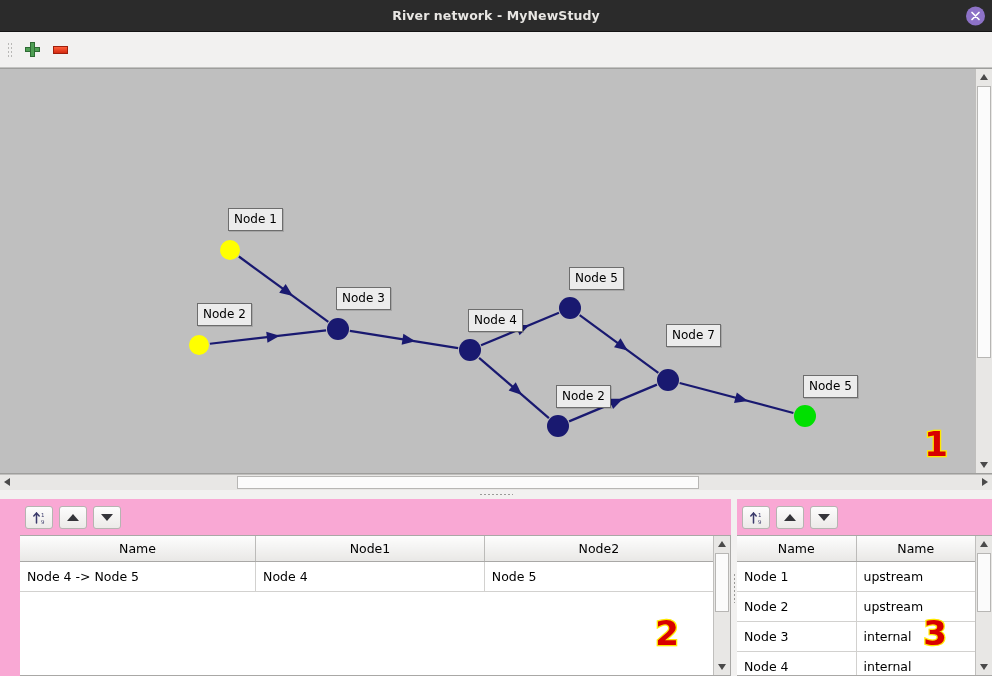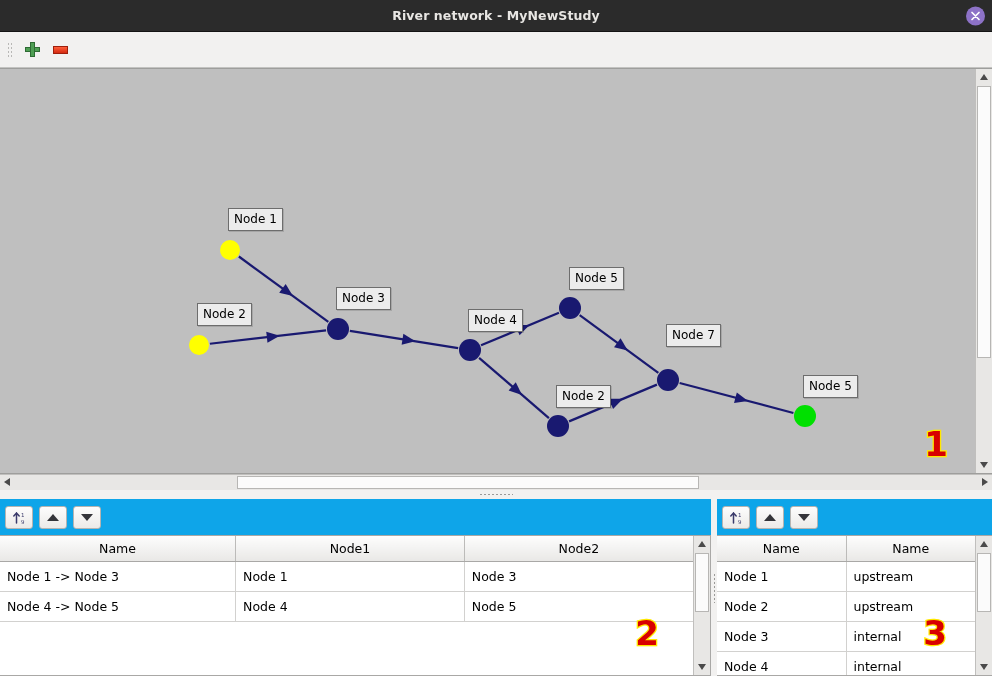--- a/index.html
+++ b/index.html
@@ -201,21 +201,22 @@
     width: 34px; height: 3px;
     background-image: radial-gradient(#9b9a98 42%, transparent 43%);
     background-size: 4px 3px;
   }
 
   
   .bottom {
     flex: 1 1 auto;
     display: flex;
     min-height: 0;
-    background: #0ea5e9;
+    background: #f9a8d4;
+    padding-left: 20px;
   }
   .panel {
     display: flex;
     flex-direction: column;
     min-width: 0;
   }
   .panel-left  { width: 711px; flex: 0 0 auto; }
   .vsplitter {
     width: 6px;
     flex: 0 0 auto;
@@ -434,25 +435,20 @@
               </colgroup>
             <thead>
                 <tr id="links-head">
                   <th>Name</th>
                   <th>Node1</th>
                   <th>Node2</th>
                 </tr>
               </thead>
             <tbody id="links-body">
                 <tr>
-                  <td>Node 1 -&gt; Node 3</td>
-                  <td>Node 1</td>
-                  <td>Node 3</td>
-                </tr>
-                <tr>
                   <td>Node 4 -&gt; Node 5</td>
                   <td>Node 4</td>
                   <td>Node 5</td>
                 </tr>
               </tbody>
           </table>
           <div class="annot" id="annot2" style="right:34px; bottom:25px;">2</div>
         </div>
         <div class="vscroll">
           <div class="vtrack-btn">

